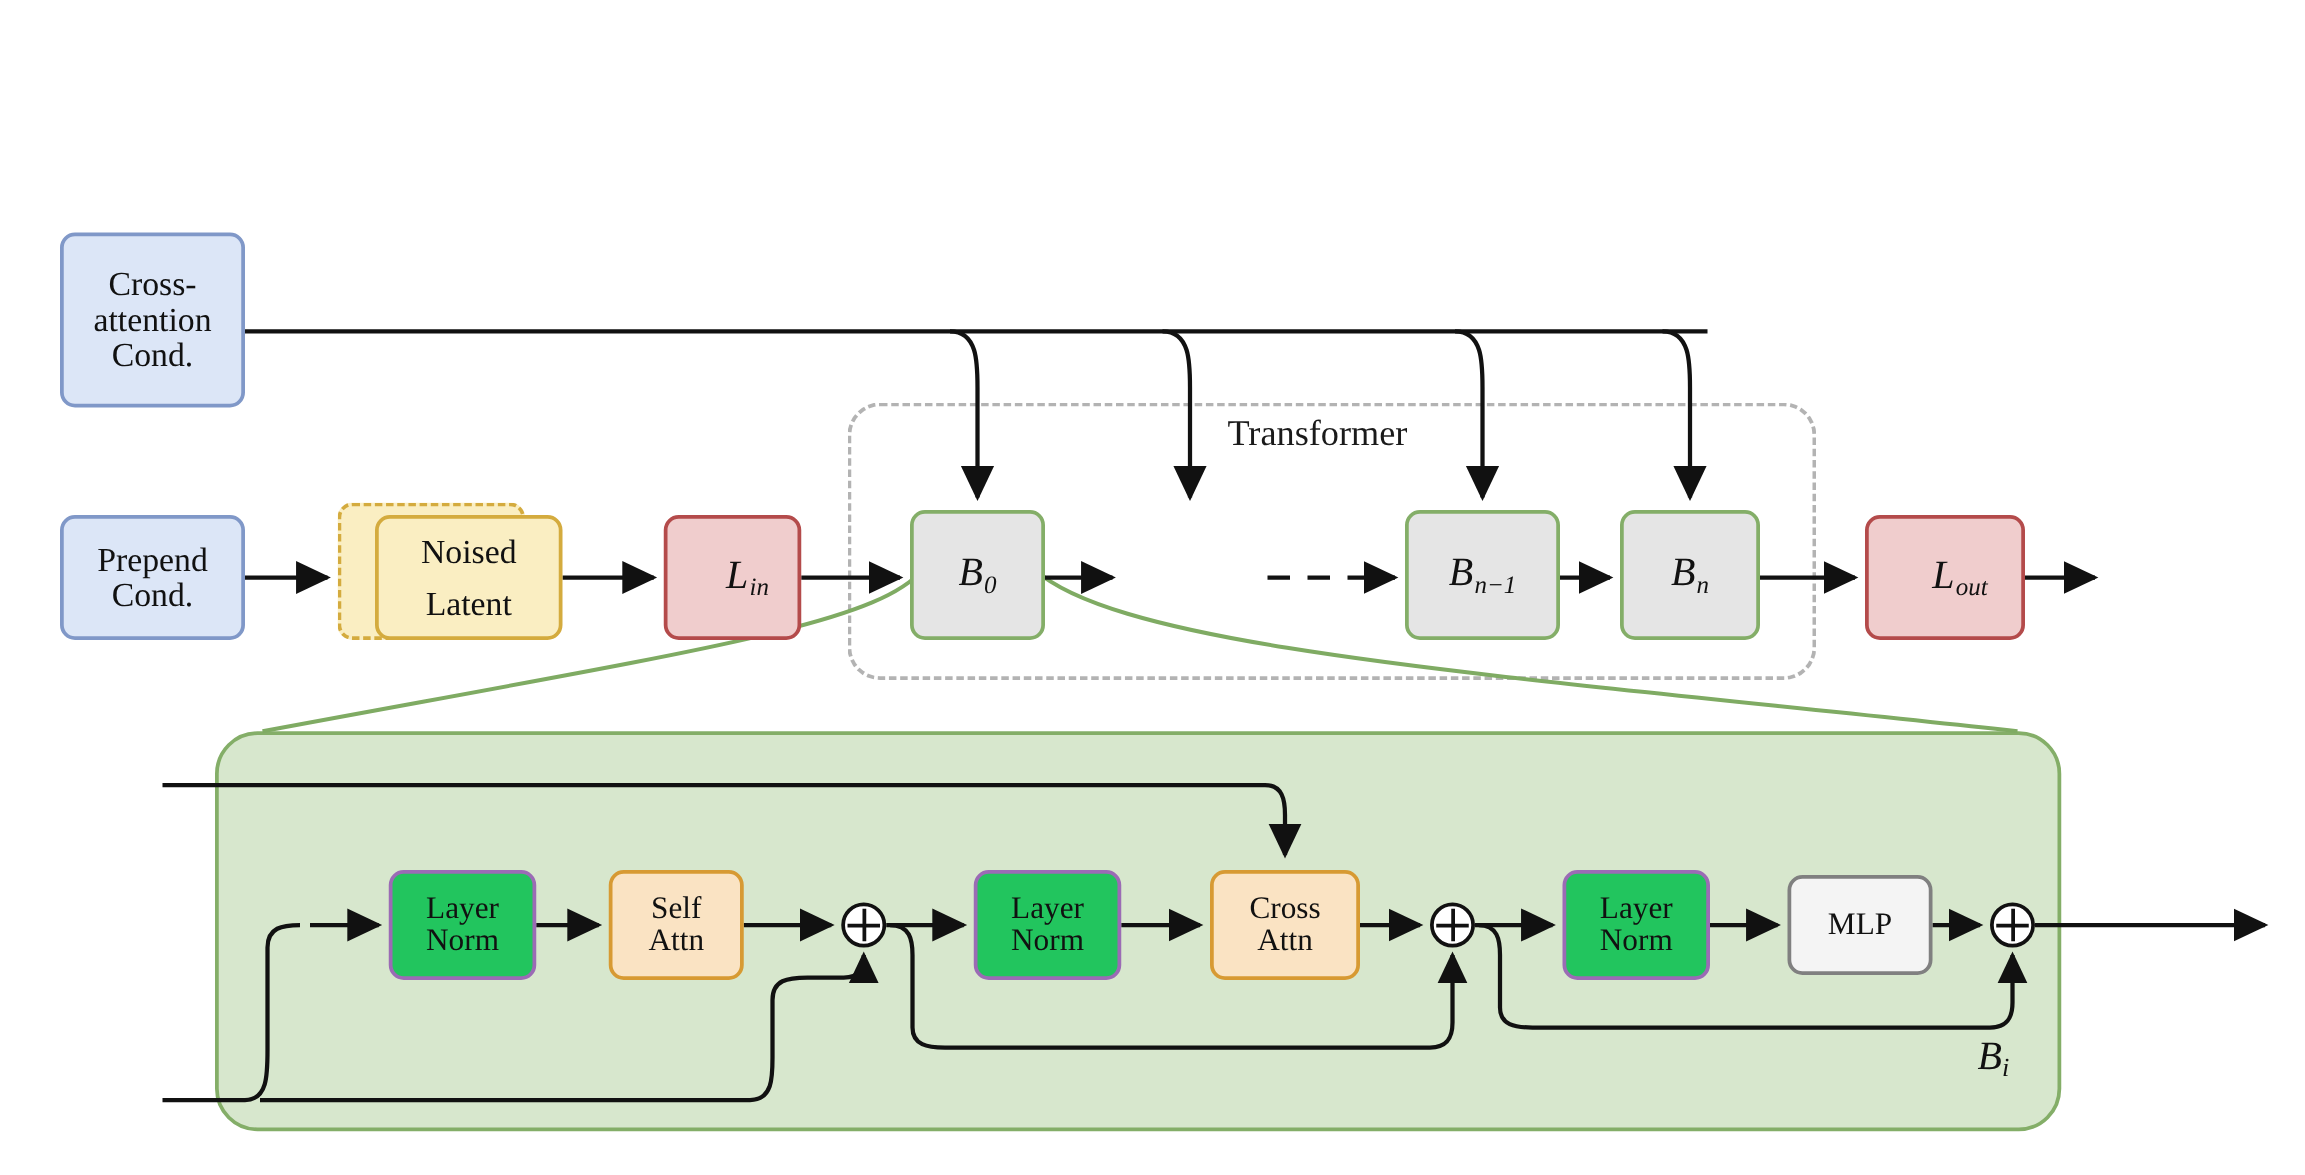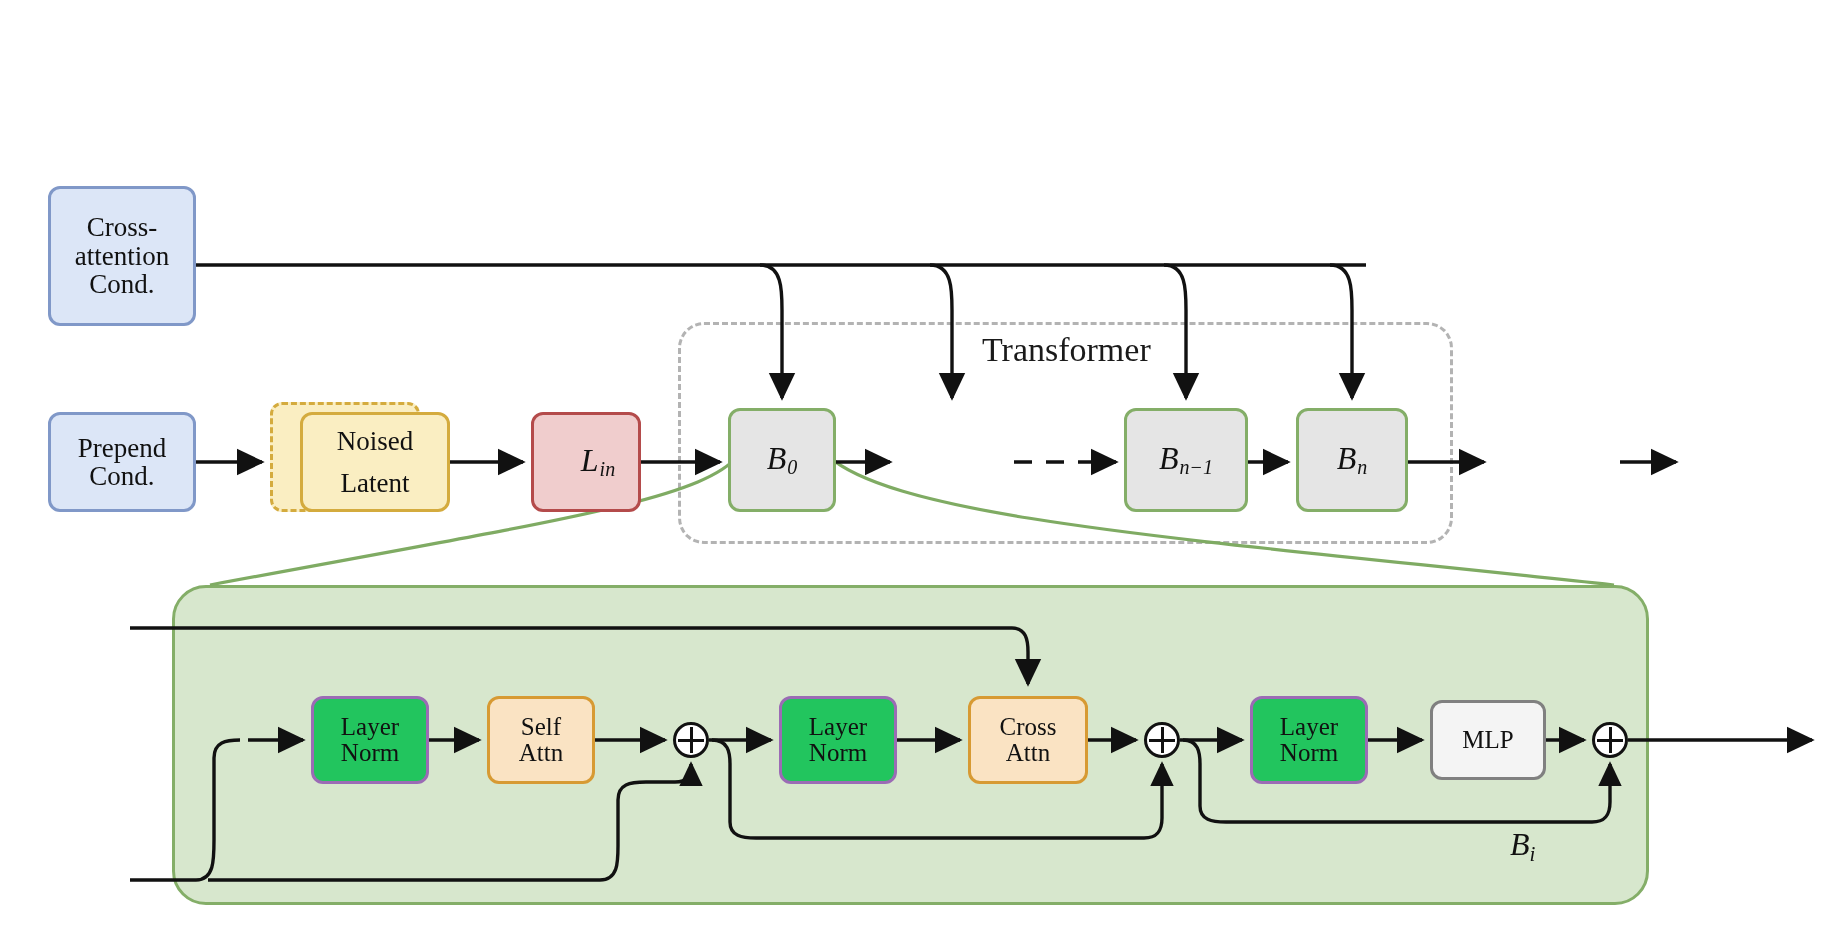--- a/index.html
+++ b/index.html
@@ -70,21 +70,21 @@
   .dashgroup {
     position: absolute;
     box-sizing: border-box;
     border: 3px dashed #b3b3b3;
     border-radius: 26px;
     z-index: 2;
   }
   .grouplabel {
     position: absolute;
     font-family: "Liberation Serif", serif;
-    font-size: 34px;
+    font-size: 29px;
     color: #1a1a1a;
     z-index: 7;
     white-space: nowrap;
   }
   .bipanel {
     position: absolute;
     box-sizing: border-box;
     background: #d7e7cd;
     border: 3px solid #84ae68;
     border-radius: 34px;
@@ -171,20 +171,23 @@
 
 
   <div class="node green math" style="left:1124px; top:408px; width:124px; height:104px;font-family:Liberation Serif, serif;">
     <span><span>B</span><span class="sub">n−1</span></span>
   </div>
 
   <div class="node green math" style="left:1296px; top:408px; width:112px; height:104px;">
     <span><span>B</span><span class="sub">n</span></span>
   </div>
 
+  <div class="node red math" style="left:1492px; top:412px; width:128px; height:100px;">
+    <span><span>L</span><span class="sub">out</span></span>
+  </div>
 
 
   <div class="node purple small" style="left:311px; top:696px; width:118px; height:88px;">
     <span class="ln">Layer</span>
     <span class="ln">Norm</span>
   </div>
 
   <div class="node orange small" style="left:487px; top:696px; width:108px; height:88px;">
     <span class="ln">Self</span>
     <span class="ln">Attn</span>
@@ -208,21 +211,21 @@
     <span class="ln">Layer</span>
     <span class="ln">Norm</span>
   </div>
 
   <div class="node grey small" style="left:1430px; top:700px; width:116px; height:80px;">
     <span class="ln">MLP</span>
   </div>
 
   <div class="plus" style="left:1592px; top:722px;"></div>
 
-  <div class="bilabel" style="left:1510px; top:826px;text-align:right;">
+  <div class="bilabel" style="left:1582px; top:826px;text-align:right;">
     <span>B</span><span class="sub">i</span>
   </div>
 
   <svg class="wires">
     <g stroke="#111111" stroke-width="3.4" fill="none" stroke-linecap="butt">
 
       <line x1="196" y1="462" x2="262" y2="462" marker-end="url(#ah)"></line>
       <line x1="450" y1="462" x2="523" y2="462" marker-end="url(#ah)"></line>
       <line x1="641" y1="462" x2="720" y2="462" marker-end="url(#ah)"></line>
       <line x1="836" y1="462" x2="890" y2="462" marker-end="url(#ah)"></line>

